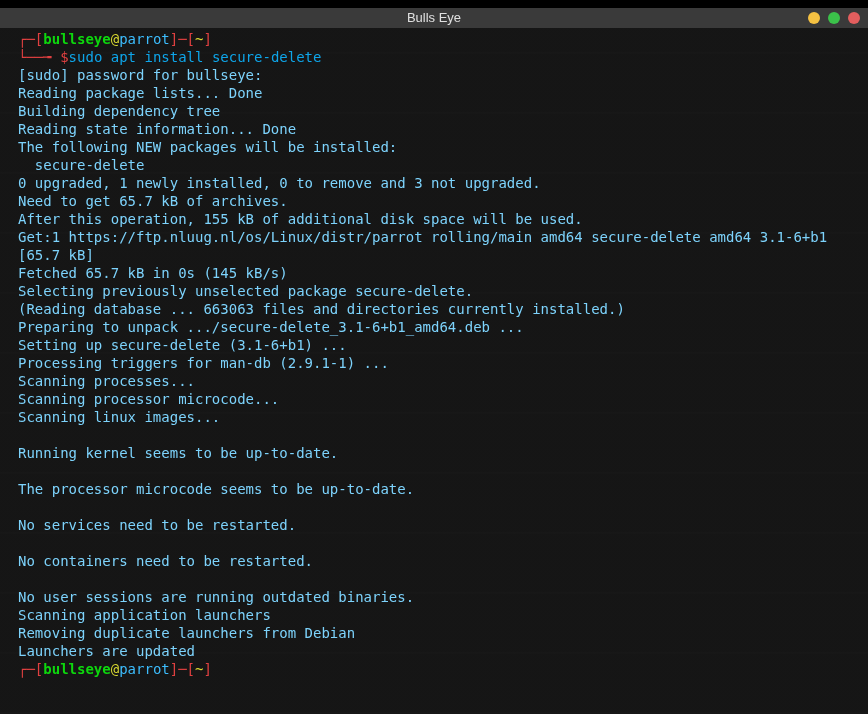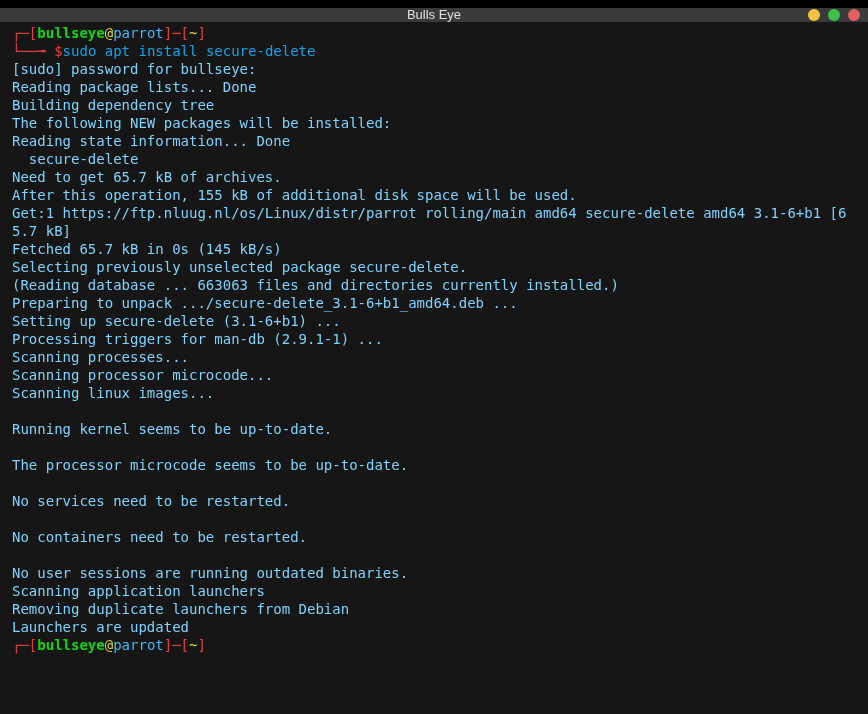--- a/index.html
+++ b/index.html
@@ -19,21 +19,21 @@
       font-size: 14px;
       line-height: 18px;
       overflow: hidden;
       position: relative;
     }
     .taskbar {
       height: 8px;
       background: #000;
     }
     .titlebar {
-      height: 14px;
+      height: 20px;
       background: #3a3a3a;
       display: flex;
       align-items: center;
       justify-content: center;
       position: relative;
     }
     .titlebar-title {
       color: #e0e0e0;
       font-family: sans-serif;
       font-size: 13px;
@@ -46,21 +46,21 @@
     }
     .titlebar-btn {
       width: 12px;
       height: 12px;
       border-radius: 50%;
     }
     .btn-min { background: #f5c142; }
     .btn-max { background: #3bc14a; }
     .btn-close { background: #e35e5e; }
     .terminal {
-      padding: 2px 12px;
+      padding: 2px 18px;
       color: #0dd70d;
     }
     .prompt-line {
       white-space: pre;
     }
     .red { color: #e04040; }
     .green-bright { color: #0dd70d; font-weight: bold; }
     .yellow { color: #d8d830; }
     .cyan { color: #3cbcfc; }
     .white { color: #0ea5e9; }
@@ -84,23 +84,24 @@
   </div>
 </div>
 
 <div class="terminal">
   <div class="prompt-line"><span class="red">┌─[</span><span class="green-bright">bullseye</span><span class="yellow">@</span><span class="cyan">parrot</span><span class="red">]─[</span><span class="yellow">~</span><span class="red">]</span></div>
   <div class="prompt-line"><span class="red">└──╼ </span><span class="red">$</span><span class="white">sudo apt install secure-delete</span></div>
   <div id="output-container">
       <div class="output green">[sudo] password for bullseye:</div>
       <div class="output green">Reading package lists... Done</div>
       <div class="output green">Building dependency tree</div>
+      <div class="output green">Reading state information... Done</div>
       <div class="output green">The following NEW packages will be installed:</div>
-      <div class="output green">Reading state information... Done</div>
       <div class="output green">  secure-delete</div>
+      <div class="output green">0 upgraded, 1 newly installed, 0 to remove and 3 not upgraded.</div>
       <div class="output green">Need to get 65.7 kB of archives.</div>
       <div class="output green">After this operation, 155 kB of additional disk space will be used.</div>
       <div class="output green">Get:1 https://ftp.nluug.nl/os/Linux/distr/parrot rolling/main amd64 secure-delete amd64 3.1-6+b1 [65.7 kB]</div>
       <div class="output green">Fetched 65.7 kB in 0s (145 kB/s)</div>
       <div class="output green">Selecting previously unselected package secure-delete.</div>
       <div class="output green">(Reading database ... 663063 files and directories currently installed.)</div>
       <div class="output green">Preparing to unpack .../secure-delete_3.1-6+b1_amd64.deb ...</div>
       <div class="output green">Setting up secure-delete (3.1-6+b1) ...</div>
       <div class="output green">Processing triggers for man-db (2.9.1-1) ...</div>
       <div class="output green">Scanning processes...</div>

